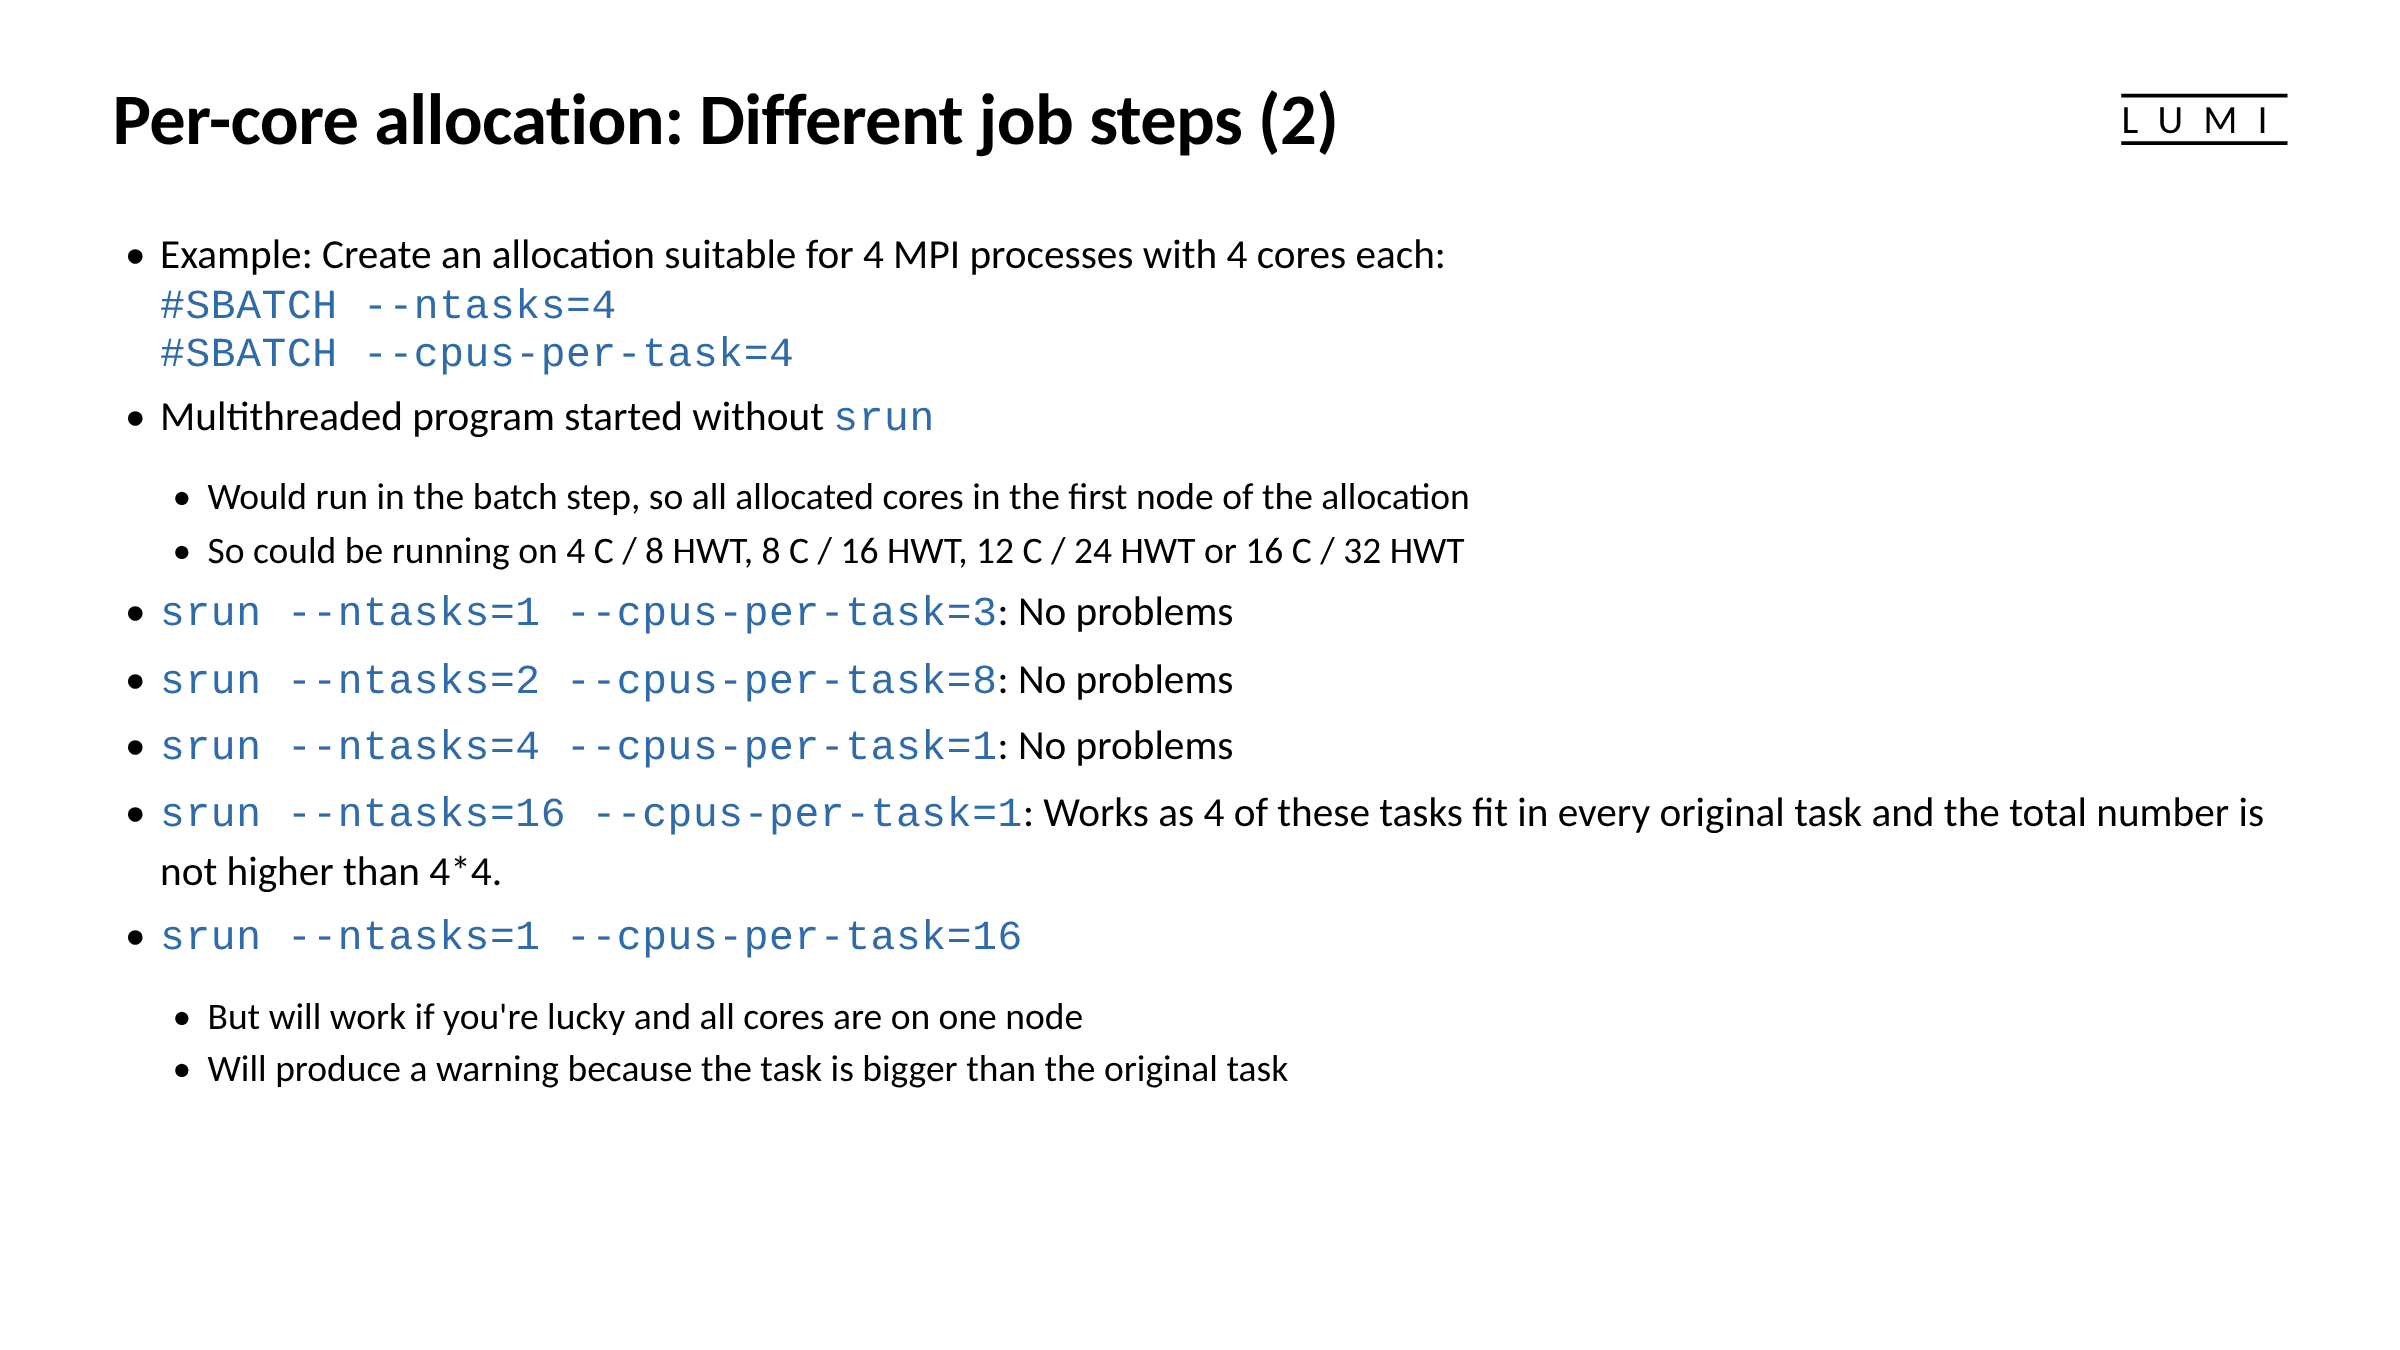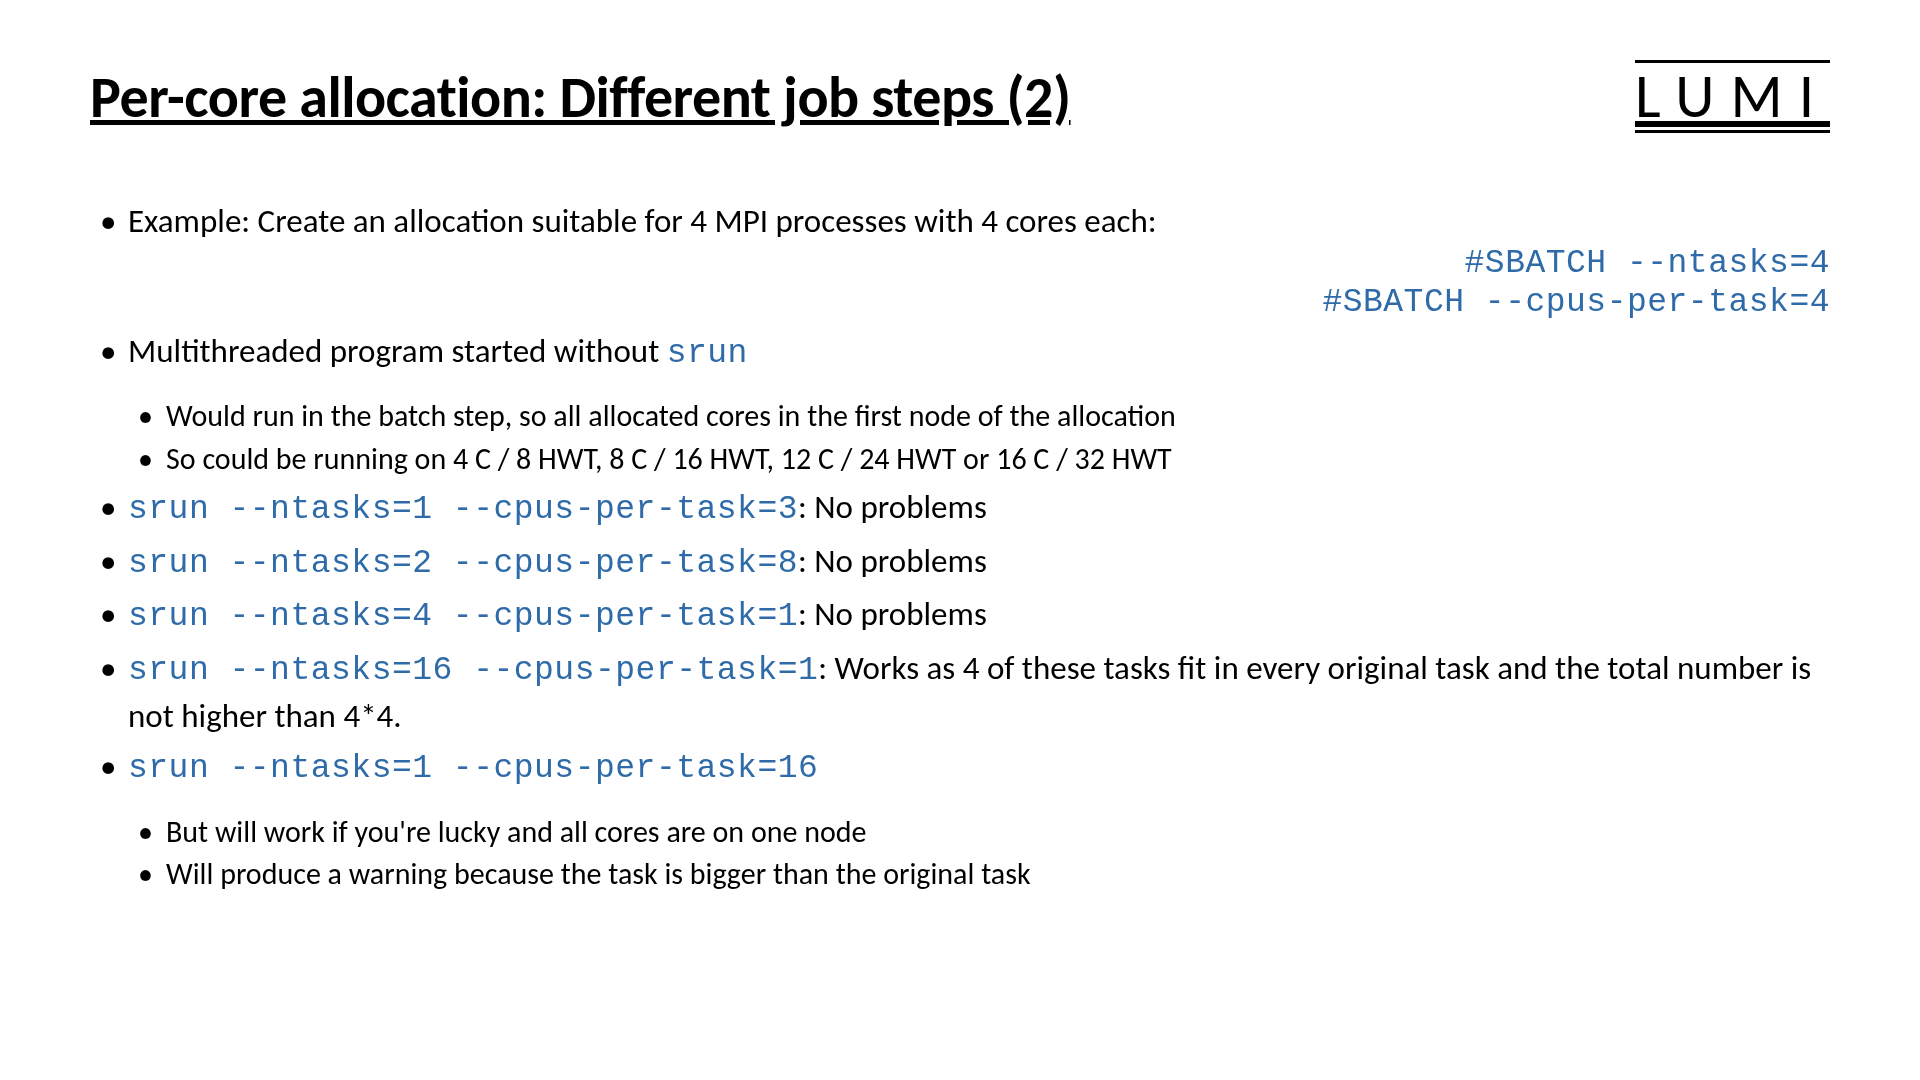--- a/index.html
+++ b/index.html
@@ -14,32 +14,31 @@
       font-family: 'Segoe UI', 'Calibri', Arial, sans-serif;
       position: relative;
       overflow: hidden;
     }
     .slide {
       padding: 60px 90px 60px 90px;
     }
     .header {
       display: flex;
       justify-content: space-between;
-      align-items: flex-end;
-      margin-bottom: 66px;
-      text-decoration: underline;
+      align-items: center;
+      margin-bottom: 50px;
     }
     .title {
       font-size: 58px;
       font-weight: 700;
       color: #000;
       letter-spacing: -0.5px;
     }
     .logo {
-      font-size: 61px;
+      font-size: 32px;
       font-weight: 400;
       letter-spacing: 16px;
       color: #000;
       border-top: 3px solid #000;
       border-bottom: 3px solid #000;
       padding: 0px 0;
       line-height: 1.1;
       margin-top: 0px;
     }
     .content {
@@ -81,21 +80,20 @@
     }
     .code {
       font-family: 'Consolas', 'Courier New', monospace;
       color: #2E6BA8;
       letter-spacing: 0.5px;
     }
     .code-block {
       display: block;
       margin-top: 0px;
       line-height: 1.2;
-      text-align: right;
     }
   </style>
 </head>
 <body>
 
 <div class="slide">
   <div class="header">
     <h1 class="title">Per-core allocation: Different job steps (2)</h1>
     <div class="logo">LUMI</div>
   </div>

